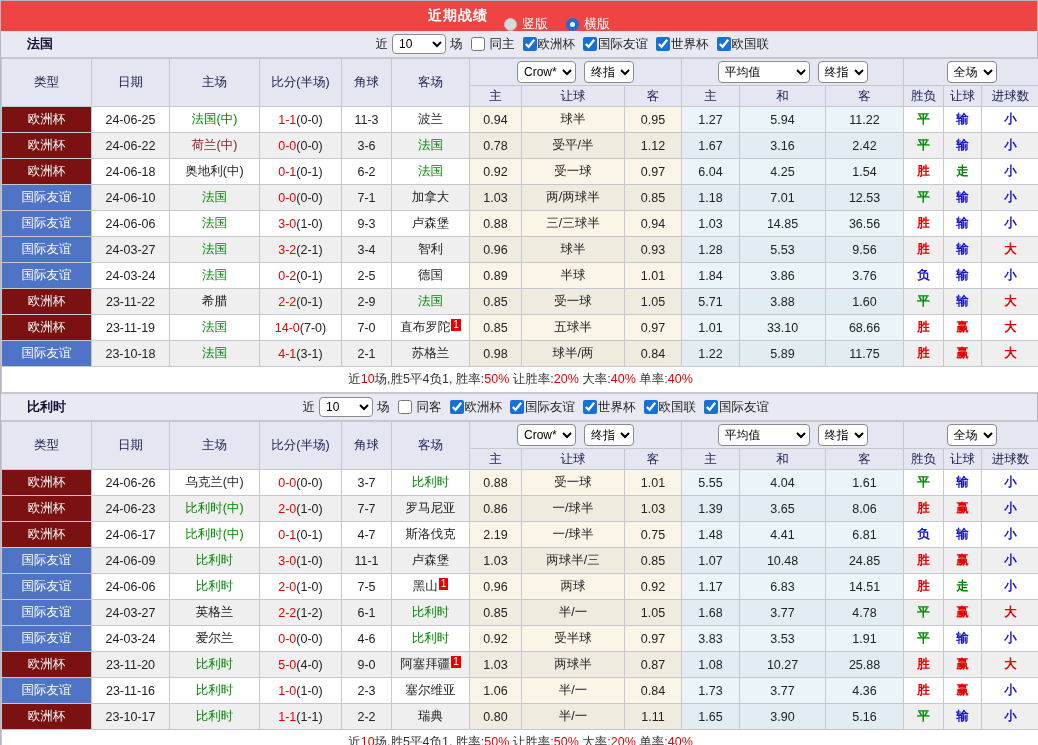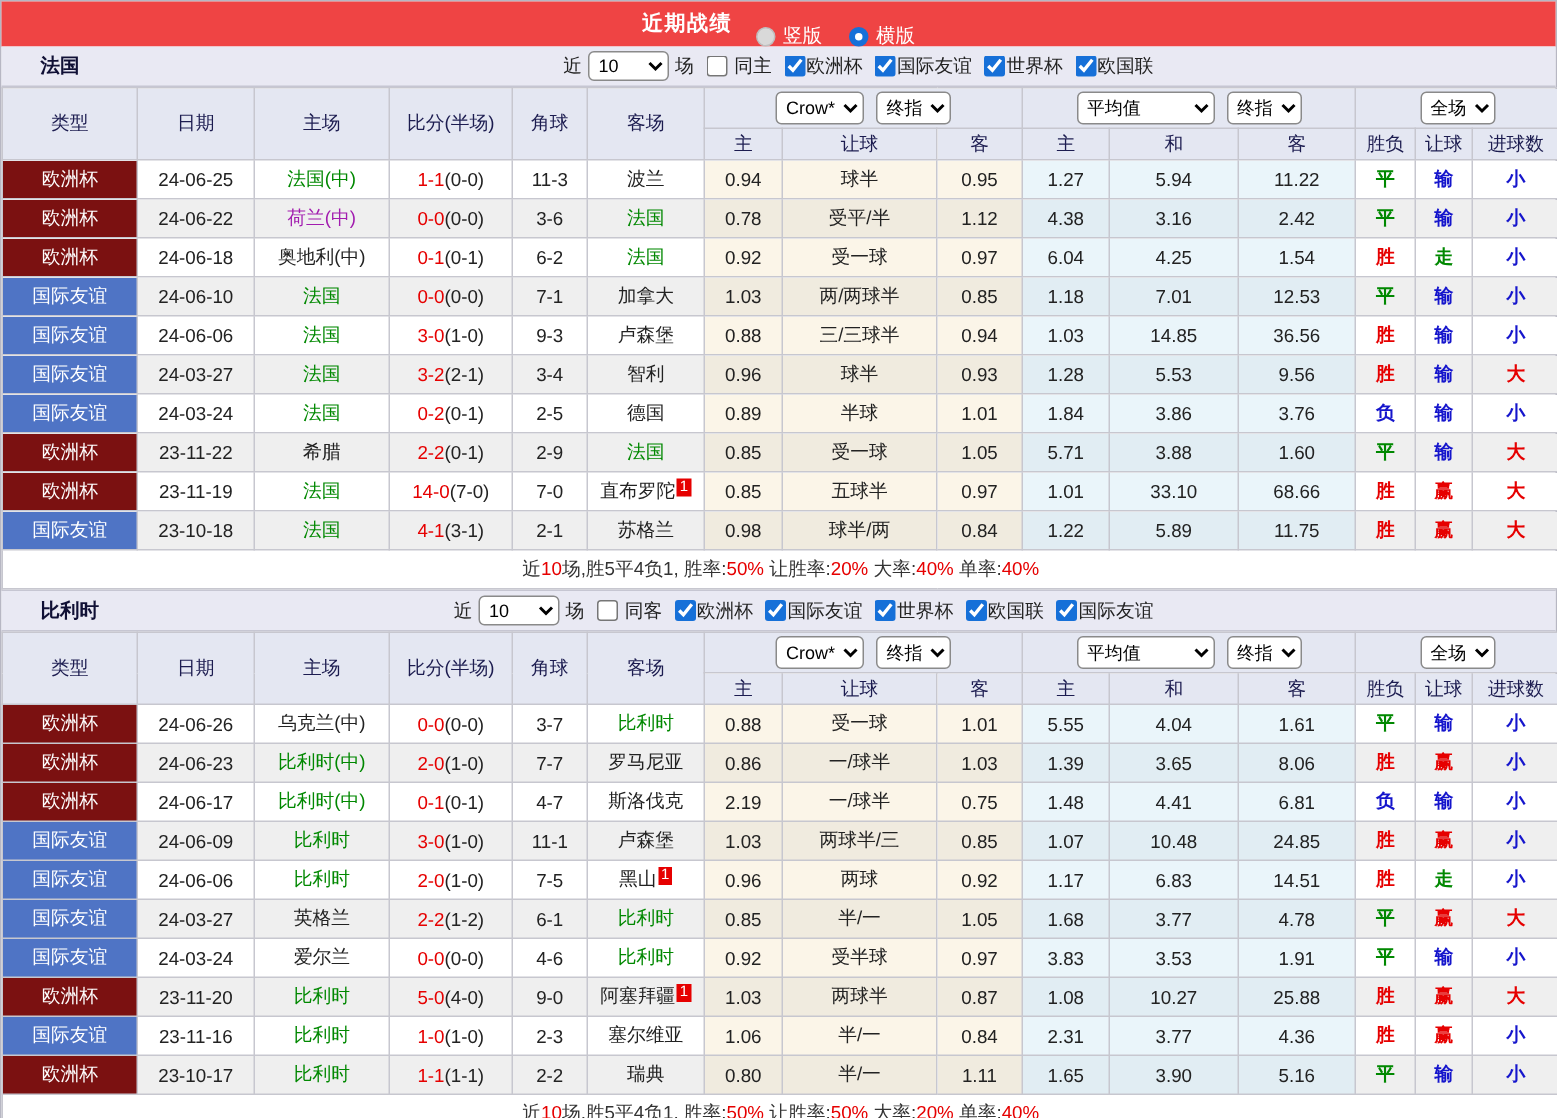--- a/index.html
+++ b/index.html
@@ -160,28 +160,28 @@
               <td class="avg">1.27</td>
               <td class="avg">5.94</td>
               <td class="avg">11.22</td>
               <td style="color:#008800;font-weight:bold">平</td>
               <td style="color:#1515cc;font-weight:bold">输</td>
               <td style="color:#1515cc;font-weight:bold">小</td>
             </tr>
             <tr>
               <td class="type" style="background:#7b1111">欧洲杯</td>
               <td>24-06-22</td>
-              <td style="color:#a21caf">荷兰(中)</td>
+              <td style="color:#7f1d1d">荷兰(中)</td>
               <td><span style="color:#e60000">0-0</span><span class="half">(0-0)</span></td>
               <td>3-6</td>
               <td style="color:#008800">法国</td>
               <td class="odds">0.78</td>
               <td class="odds">受平/半</td>
               <td class="odds">1.12</td>
-              <td class="avg">4.38</td>
+              <td class="avg">1.67</td>
               <td class="avg">3.16</td>
               <td class="avg">2.42</td>
               <td style="color:#008800;font-weight:bold">平</td>
               <td style="color:#1515cc;font-weight:bold">输</td>
               <td style="color:#1515cc;font-weight:bold">小</td>
             </tr>
             <tr>
               <td class="type" style="background:#7b1111">欧洲杯</td>
               <td>24-06-18</td>
               <td style="color:#222">奥地利(中)</td>
@@ -550,21 +550,21 @@
             <tr>
               <td class="type" style="background:#4f74c5">国际友谊</td>
               <td>23-11-16</td>
               <td style="color:#008800">比利时</td>
               <td><span style="color:#e60000">1-0</span><span class="half">(1-0)</span></td>
               <td>2-3</td>
               <td style="color:#222">塞尔维亚</td>
               <td class="odds">1.06</td>
               <td class="odds">半/一</td>
               <td class="odds">0.84</td>
-              <td class="avg">2.31</td>
+              <td class="avg">1.73</td>
               <td class="avg">3.77</td>
               <td class="avg">4.36</td>
               <td style="color:#e60000;font-weight:bold">胜</td>
               <td style="color:#e60000;font-weight:bold">赢</td>
               <td style="color:#1515cc;font-weight:bold">小</td>
             </tr>
             <tr>
               <td class="type" style="background:#7b1111">欧洲杯</td>
               <td>23-10-17</td>
               <td style="color:#008800">比利时</td>

